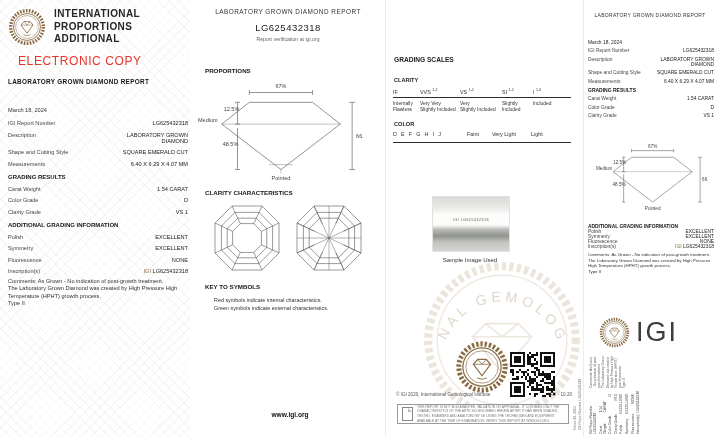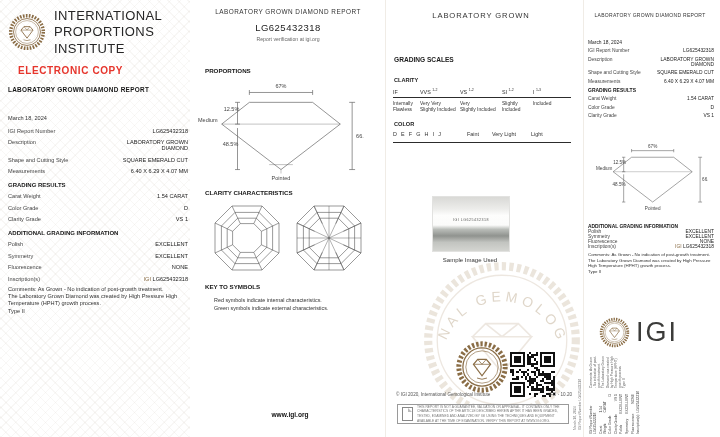--- a/index.html
+++ b/index.html
@@ -15,22 +15,22 @@
   .sec{font-weight:bold;color:#161616;}
   .row{display:flex;justify-content:space-between;align-items:flex-start;}
   .lbl{color:#454545;}
   .val{text-align:right;color:#1c1c1c;white-space:pre-line;}
   .gold{color:#8a6d46;}
   sup{font-size:.65em;}
   
   .panelA{position:absolute;left:8px;top:8px;width:180px;}
   .logo-row{display:flex;align-items:center;gap:8px;}
   .seal36{width:38px;height:38px;}
-  .org{font-weight:normal;font-size:13px;line-height:1.25;letter-spacing:.4px;color:#262626;}
-  .ecopy{margin:8px 0 0 10px;color:#e6352c;font-weight:bold;font-size:10px;letter-spacing:.6px;}
+  .org{font-weight:bold;font-size:10px;line-height:1.25;letter-spacing:.4px;color:#262626;}
+  .ecopy{margin:8px 0 0 10px;color:#e6352c;font-weight:normal;font-size:12px;letter-spacing:.6px;}
   .rpt-title-a{margin-top:10px;font-weight:bold;font-size:6.4px;letter-spacing:.3px;color:#161616;}
   .dateA{margin-top:22px;font-size:5.6px;color:#333;}
   .tableA{margin-top:7px;display:flex;flex-direction:column;gap:5.5px;font-size:5.6px;}
   .tableA .sec{font-size:6px;margin-top:2px;}
   .commentsA{margin-top:4px;font-size:5.6px;line-height:1.3;color:#333;white-space:pre-line;}
   
   .panelB{position:absolute;left:192px;top:8px;width:192px;text-align:center;}
   .rpt-title-b{font-size:6.4px;letter-spacing:.5px;color:#333;}
   .rpt-num-b{margin-top:7px;font-size:9.5px;letter-spacing:.5px;color:#222;}
   .verify-b{margin-top:3px;font-size:5.2px;color:#666;}
@@ -123,21 +123,21 @@
   </svg>
 
   <div class="panelA">
     <div class="logo-row">
       <svg class="seal36" viewBox="-12 -12 24 24">
           <use href="#sealg"></use>
         </svg>
       <div class="org">
         <div>INTERNATIONAL</div>
         <div>PROPORTIONS</div>
-        <div>INSTITUTE</div>
+        <div>ADDITIONAL</div>
       </div>
     </div>
     <div class="ecopy">ELECTRONIC COPY</div>
     <div class="rpt-title-a">LABORATORY GROWN DIAMOND REPORT</div>
     <div class="dateA">March 18, 2024</div>
 
     <div class="tableA">
       <div class="row">
         <span class="lbl">IGI Report Number</span>
         <span class="val">LG625432318</span>
@@ -240,21 +240,20 @@
   </svg>
 
   <div class="hB" style="left:205px;top:283px">KEY TO SYMBOLS</div>
   <div class="keylines">
     <div>Red symbols indicate internal characteristics.</div>
     <div>Green symbols indicate external characteristics.</div>
   </div>
   <div class="website">www.igi.org</div>
 
   <div class="panelC-head">
-    <div>LABORATORY GROWN</div>
   </div>
   <div class="gs-head">GRADING SCALES</div>
   <div class="cl-head">CLARITY</div>
   <div class="cl-grid">
     <div><span>IF</span><sup></sup></div>
     <div><span>VVS</span> <sup>1-2</sup></div>
     <div><span>VS</span> <sup>1-2</sup></div>
     <div><span>SI</span> <sup>1-2</sup></div>
     <div><span>I</span> <sup>1-3</sup></div>
   </div>

